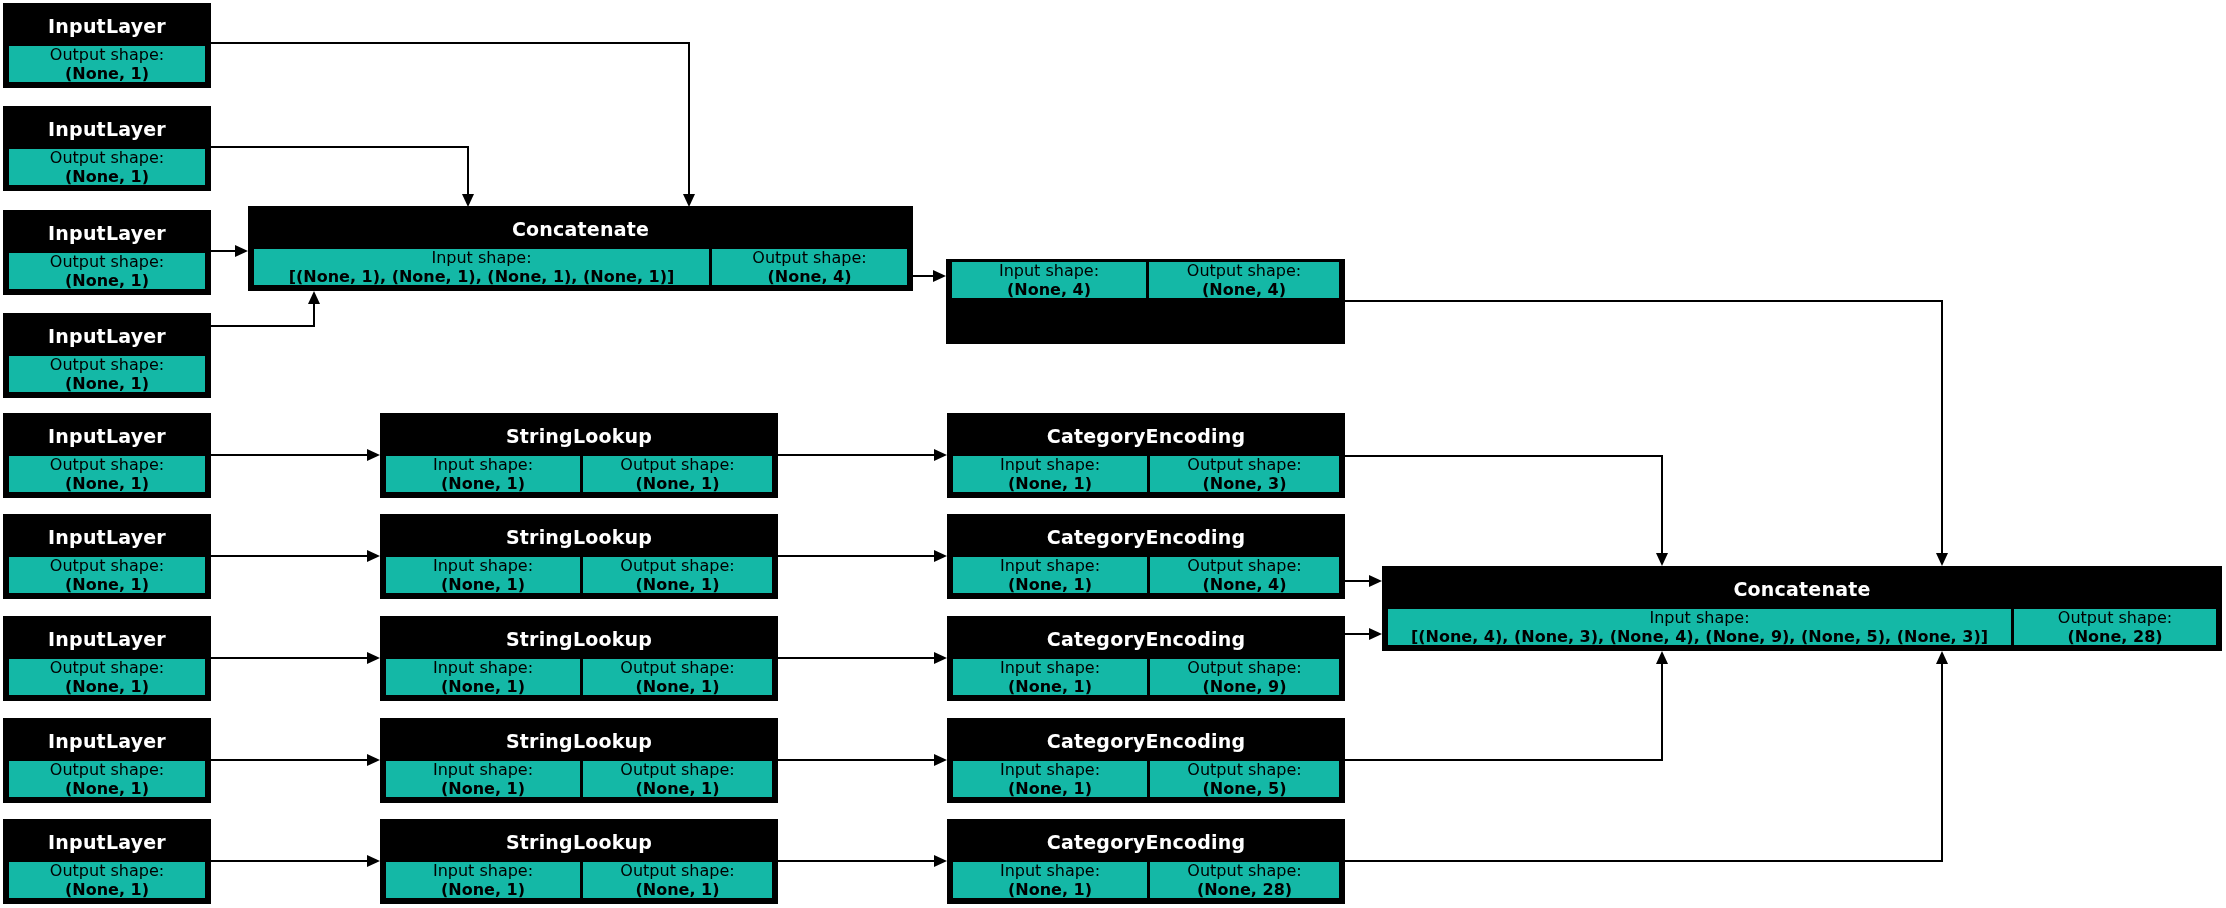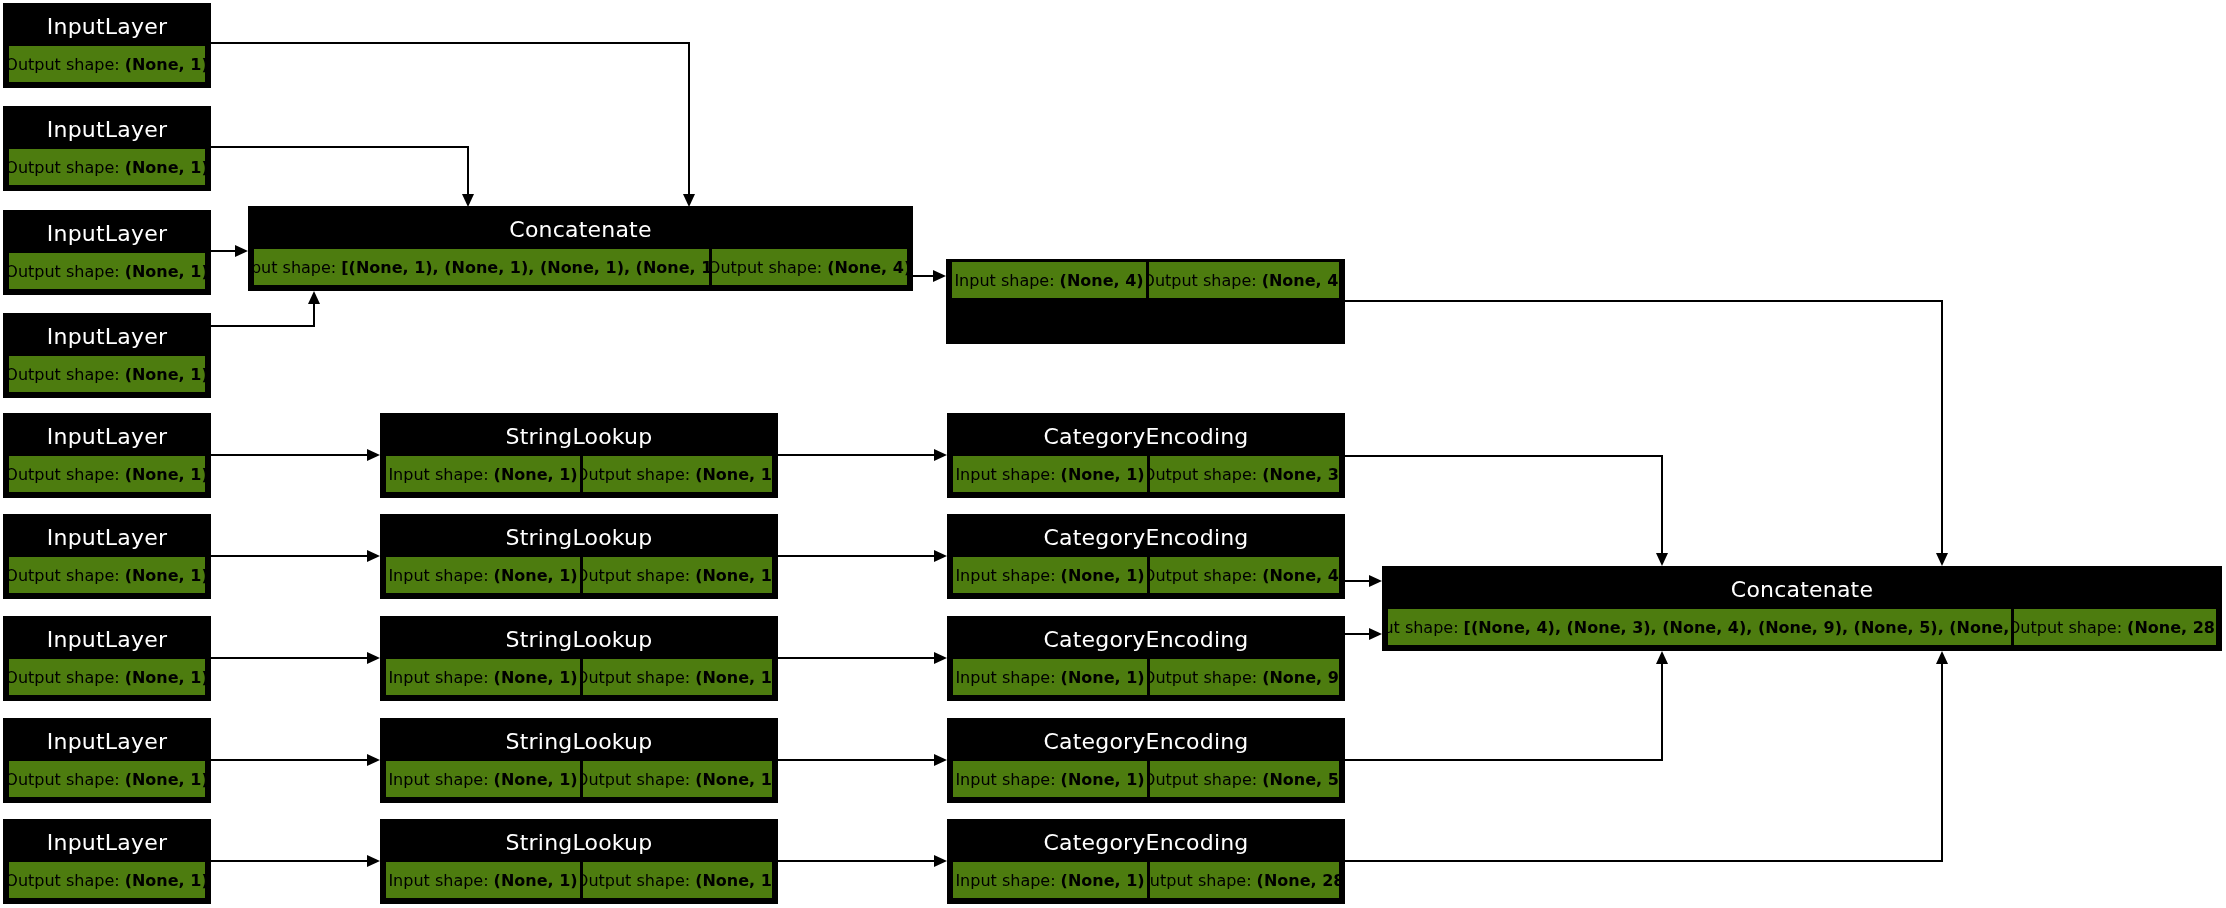--- a/index.html
+++ b/index.html
@@ -17,41 +17,42 @@
     height: 85px;
     background: #000000;
     border: 3px solid #000000;
   }
   .node-title {
     height: 40px;
     display: flex;
     align-items: center;
     justify-content: center;
     color: #ffffff;
-    font-weight: normal;
-    font-size: 22px;
+    font-weight: bold;
+    font-size: 19px;
     letter-spacing: 0.2px;
   }
   .node-body {
     height: 36px;
     margin: 0 3px 3px 3px;
     display: flex;
     gap: 3px;
   }
   .cell {
-    background: #4d7c0f;
+    background: #14b8a6;
     color: #000000;
     display: flex;
     align-items: center;
     justify-content: center;
     white-space: nowrap;
     font-size: 16px;
     column-gap: 5px;
     padding: 0 2px;
     overflow: hidden;
+    flex-direction: column;
   }
   .cell .val { font-weight: bold; }
   .grow { flex: 1 1 auto; }
   .eh { position: absolute; height: 2px; background: #000000; }
   .ev { position: absolute; width: 2px; background: #000000; }
   .ah { position: absolute; width: 0; height: 0; }
   .ah-r { border-top: 6px solid transparent; border-bottom: 6px solid transparent; border-left: 13px solid #000000; }
   .ah-d { border-left: 6px solid transparent; border-right: 6px solid transparent; border-top: 13px solid #000000; }
   .ah-u { border-left: 6px solid transparent; border-right: 6px solid transparent; border-bottom: 13px solid #000000; }
 </style>

